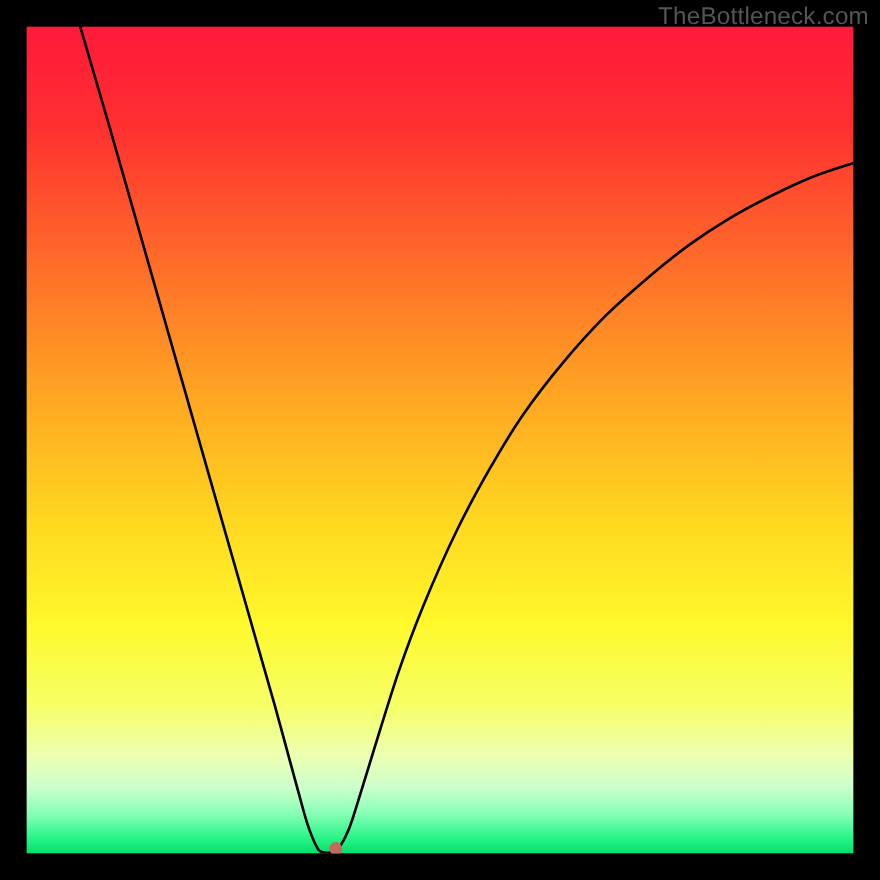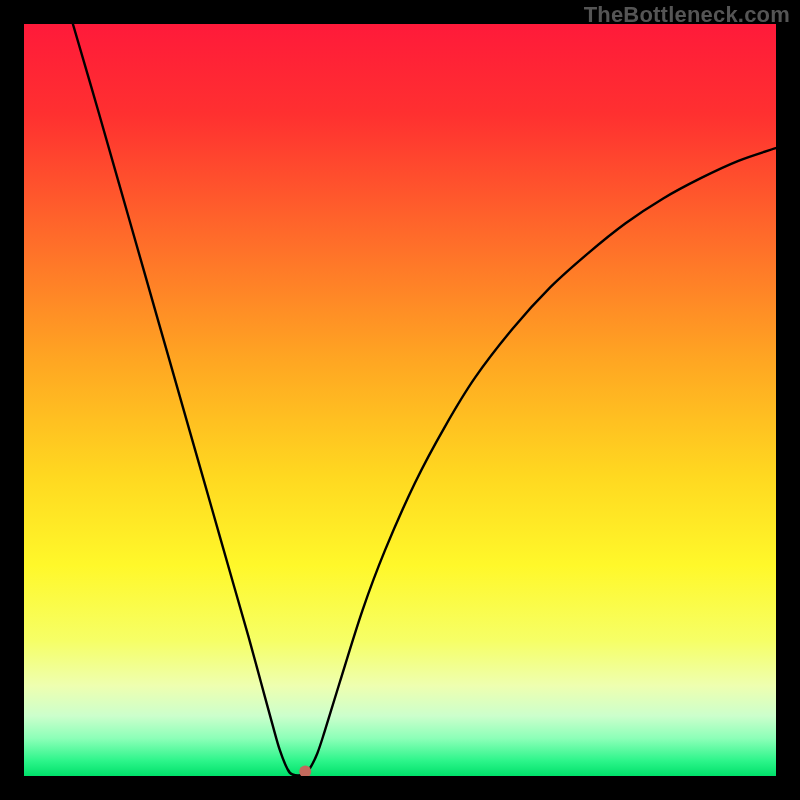--- a/index.html
+++ b/index.html
@@ -16,21 +16,21 @@
     width: 800px;
     height: 800px;
     background: #000;
   }
   .watermark {
     position: absolute;
     top: 2px;
     right: 10px;
     color: #555;
     font-size: 22px;
-    font-weight: 700;
+    font-weight: 400;
     letter-spacing: 0.2px;
     z-index: 10;
     user-select: none;
   }
   .plot-wrap {
     position: absolute;
     left: 24px;
     top: 24px;
     width: 752px;
     height: 752px;

